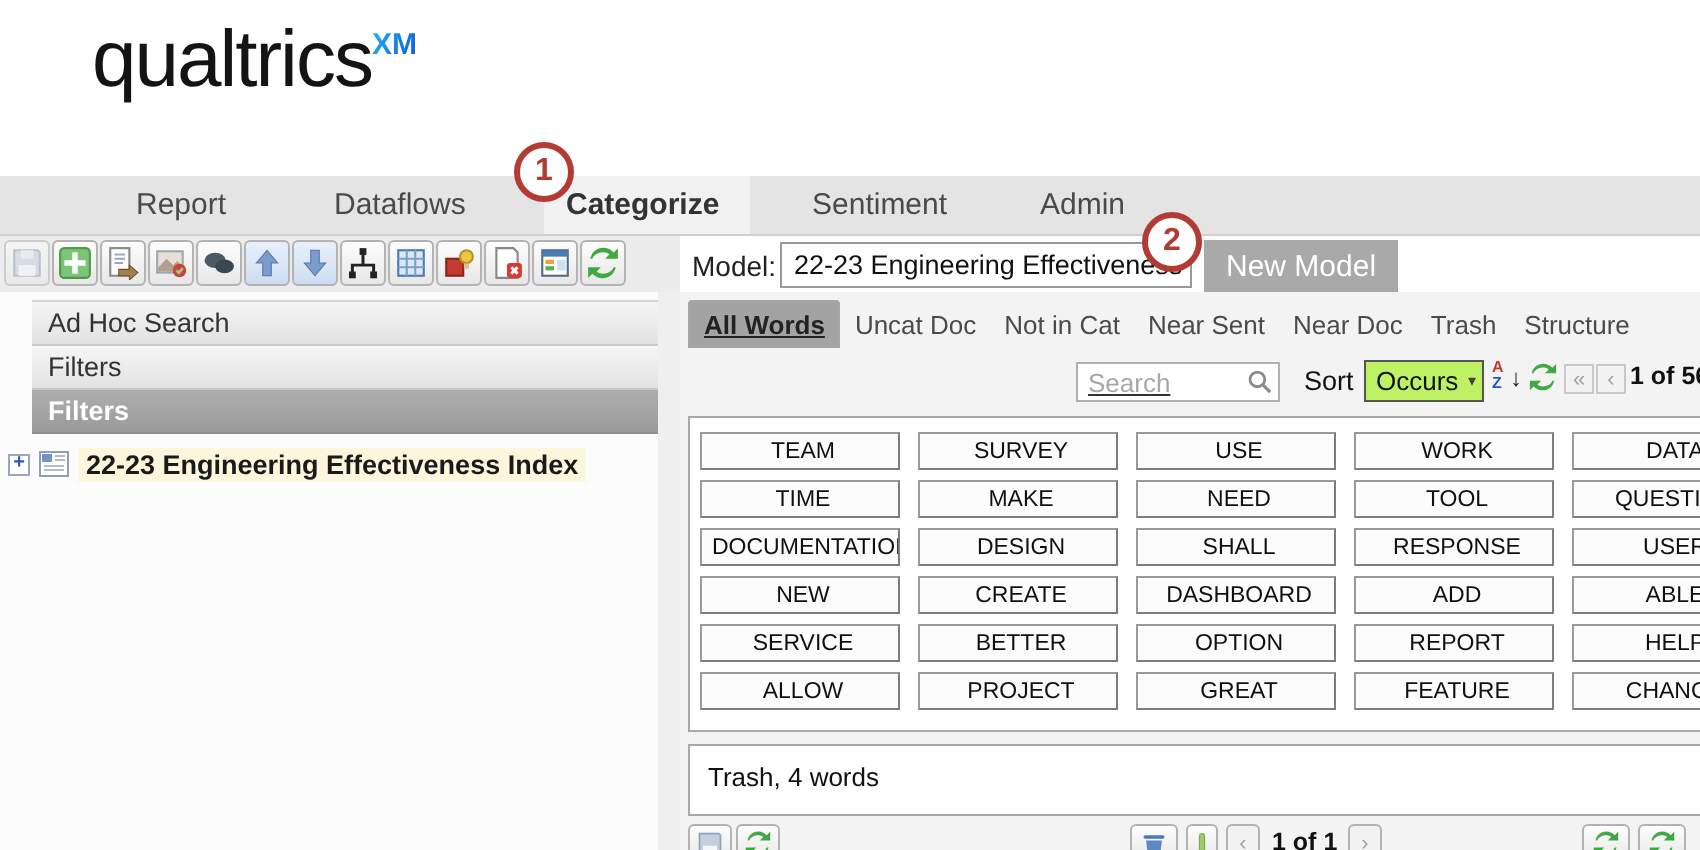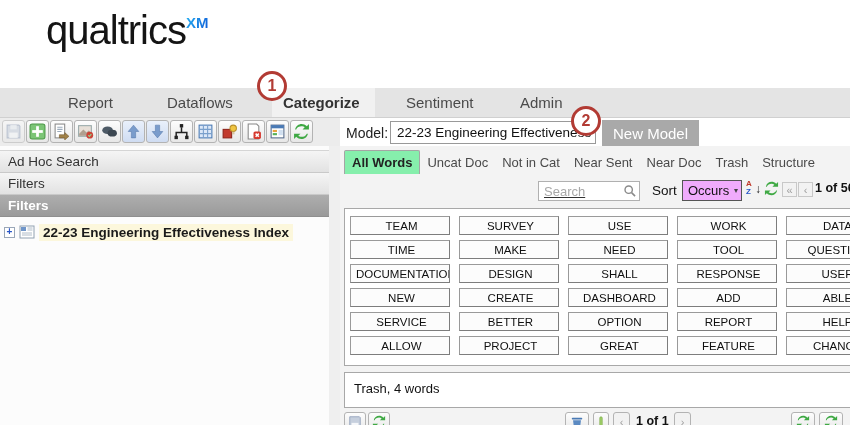--- a/index.html
+++ b/index.html
@@ -42,47 +42,47 @@
   .model-select{position:absolute;left:50px;top:3px;width:206px;height:23px;border:1px solid #999;
     background:#fff;font-size:13.5px;line-height:21px;padding-left:6px;box-sizing:border-box;
     color:#111;white-space:nowrap;overflow:hidden;}
   .model-chevron{position:absolute;right:4px;top:0;font-size:9px;color:#555;line-height:21px;}
   .new-model-btn{position:absolute;left:262px;top:2px;height:26px;padding:0 11px;background:#a9a9a9;
     color:#fff;font-size:15px;border:none;font-family:inherit;}
 
   
   .left-panel{position:absolute;left:0;top:146px;width:329px;height:279px;background:#fcfcfc;}
   .acc-hdr{height:21px;line-height:21px;padding-left:8px;font-size:13.5px;color:#333;
-    background:linear-gradient(#f5f5f5,#e2e2e2);border-bottom:1px solid #c9c9c9;}
+    background:linear-gradient(#f5f5f5,#e2e2e2);border-bottom:1px solid #c9c9c9;margin-left:16px;}
   .acc-hdr.first{margin-top:4px;border-top:1px solid #d5d5d5;}
   .acc-hdr.dark{background:linear-gradient(#aeaeae,#9a9a9a);color:#fff;font-weight:bold;border-bottom:1px solid #8f8f8f;}
   .tree-item{display:flex;align-items:center;margin:5px 0 0 4px;height:20px;}
   .expand-box{width:11px;height:11px;box-sizing:border-box;border:1px solid #9aa7b8;background:#fff;
     color:#2a56c6;font-size:10px;font-weight:bold;line-height:8px;text-align:center;padding:0;}
   .cat-icon{margin:0 4px;display:flex;}
   .tree-label{font-size:13.5px;font-weight:bold;color:#1a1a1a;background:#fcf7dc;padding:1px 4px;white-space:nowrap;}
   .gutter{position:absolute;left:329px;top:146px;width:11px;height:279px;background:#efefef;}
 
   
   .right-panel{position:absolute;left:340px;top:146px;width:524px;height:279px;background:#f3f3f3;}
   .word-tabs{position:absolute;left:4px;top:4px;display:flex;align-items:flex-end;font-size:13px;color:#4a4a4a;}
   .wtab{padding:4px 7px;white-space:nowrap;}
-  .wtab.active{background:#86efac;border:1px solid #a5a5a5;border-bottom:none;font-weight:bold;color:#222;
-    border-radius:2px 2px 0 0;}
+  .wtab.active{background:#a3a3a3;border:1px solid #a5a5a5;border-bottom:none;font-weight:bold;color:#222;
+    border-radius:2px 2px 0 0;text-decoration:underline;}
 
   .search-row{position:absolute;left:0;top:32px;width:524px;height:26px;}
   .search-box{position:absolute;left:198px;top:3px;width:102px;height:20px;box-sizing:border-box;
     border:1px solid #b0b0b0;background:#fff;}
   .search-input{border:none;outline:none;width:78px;height:16px;font-size:13px;padding:1px 0 0 5px;
     background:transparent;font-family:inherit;color:#333;text-decoration:underline;}
   .search-input::placeholder{color:#a8a8a8;}
   .mag{position:absolute;right:2px;top:2px;}
   .sort-label{position:absolute;left:312px;top:2px;font-size:13.5px;color:#111;line-height:21px;}
   .occurs-select{position:absolute;left:342px;top:2px;width:60px;height:21px;box-sizing:border-box;
-    border:1px solid #555;background:#f0abfc;font-size:13px;line-height:19px;padding-left:5px;color:#111;}
+    border:1px solid #555;background:#bef264;font-size:13px;line-height:19px;padding-left:5px;color:#111;}
   .occurs-chevron{position:absolute;right:3px;top:0;font-size:8px;color:#444;line-height:19px;}
   .az-icon{position:absolute;left:406px;top:2px;width:18px;height:18px;}
   .az-col{position:absolute;left:0;top:0;display:flex;flex-direction:column;font-size:8px;font-weight:bold;line-height:8px;}
   .az-a{color:#c0392b;} .az-z{color:#2855c8;}
   .az-arrow{position:absolute;left:9px;top:1px;font-size:12px;color:#222;line-height:16px;}
   .refresh-sm{position:absolute;left:424px;top:3px;}
   .pg-btn{position:absolute;top:4px;width:15px;height:15px;box-sizing:border-box;border:1px solid #c8c8c8;
     background:#f2f2f2;color:#9f9f9f;font-size:11px;line-height:12px;text-align:center;padding:0;}
   .pg-first{left:442px;} .pg-prev{left:458px;}
   .pg-text{position:absolute;left:475px;top:3px;font-size:12.5px;font-weight:bold;color:#111;white-space:nowrap;}

